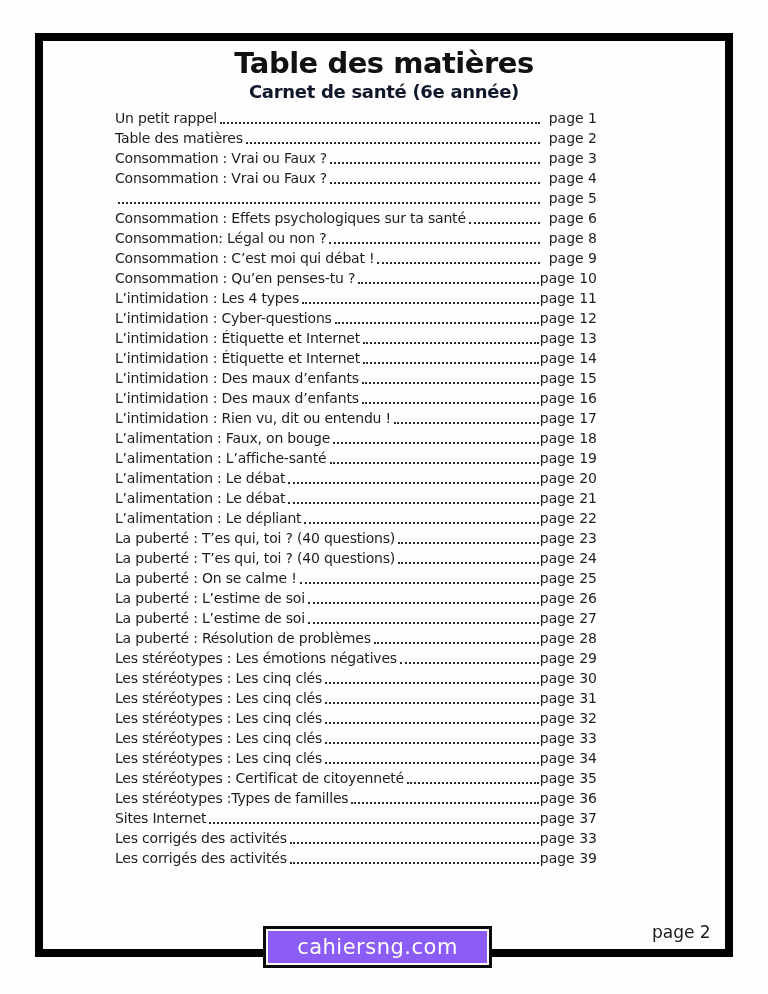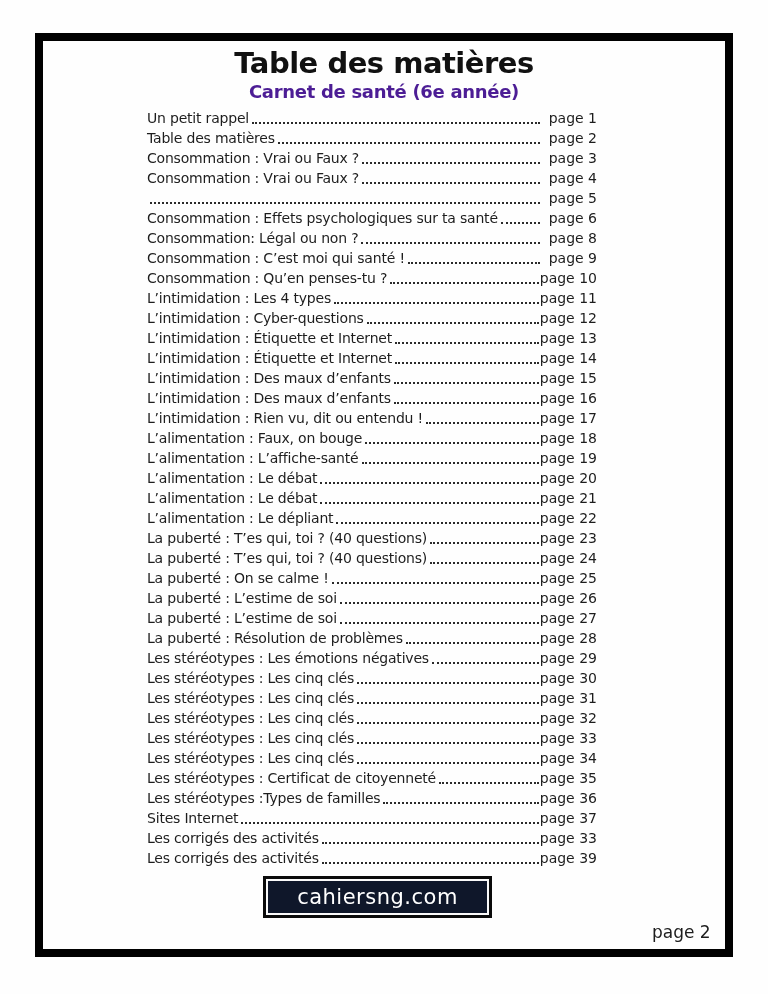--- a/index.html
+++ b/index.html
@@ -32,24 +32,24 @@
     letter-spacing:-0.5px;
     color:#111;
   }
   .doc-subtitle{
     margin:1px 0 3px 0;
     text-align:center;
     font-size:18px;
     line-height:21px;
     font-weight:bold;
     letter-spacing:-0.3px;
-    color:#4c1d95;
+    color:#0f172a;
   }
   .toc{
-    margin:6px 128px 0 104px;
+    margin:6px 128px 0 72px;
   }
   .toc-row{
     display:flex;
     align-items:flex-end;
     height:20px;
     font-size:14px;
     line-height:20px;
     white-space:nowrap;
   }
   .toc-label{
@@ -63,24 +63,24 @@
     border-bottom:2px dotted #2a2a2a;
     margin:0 1px 4px 3px;
   }
   .toc-page{
     flex:0 0 56px;
     text-align:right;
     color:#1d1d1d;
   }
   .site-badge{
     position:absolute;
-    left:263px;top:876px;
+    left:263px;top:926px;
     width:229px;height:42px;
     box-sizing:border-box;
-    background:#0f172a;
+    background:#8b5cf6;
     border:3px solid #0b0b0b;
     box-shadow:inset 0 0 0 2px #fafafa;
     display:flex;
     align-items:center;
     justify-content:center;
   }
   .site-badge span{
     color:#ffffff;
     font-size:21px;
     font-weight:normal;
@@ -129,21 +129,21 @@
           <span class="toc-label">Consommation : Effets psychologiques sur ta santé</span>
           <span class="toc-leader"></span>
           <span class="toc-page">page 6</span>
         </div>
         <div class="toc-row">
           <span class="toc-label">Consommation: Légal ou non ?</span>
           <span class="toc-leader"></span>
           <span class="toc-page">page 8</span>
         </div>
         <div class="toc-row">
-          <span class="toc-label">Consommation : C’est moi qui santé !</span>
+          <span class="toc-label">Consommation : C’est moi qui débat !</span>
           <span class="toc-leader"></span>
           <span class="toc-page">page 9</span>
         </div>
         <div class="toc-row">
           <span class="toc-label">Consommation : Qu’en penses-tu ?</span>
           <span class="toc-leader"></span>
           <span class="toc-page">page 10</span>
         </div>
         <div class="toc-row">
           <span class="toc-label">L’intimidation : Les 4 types</span>

